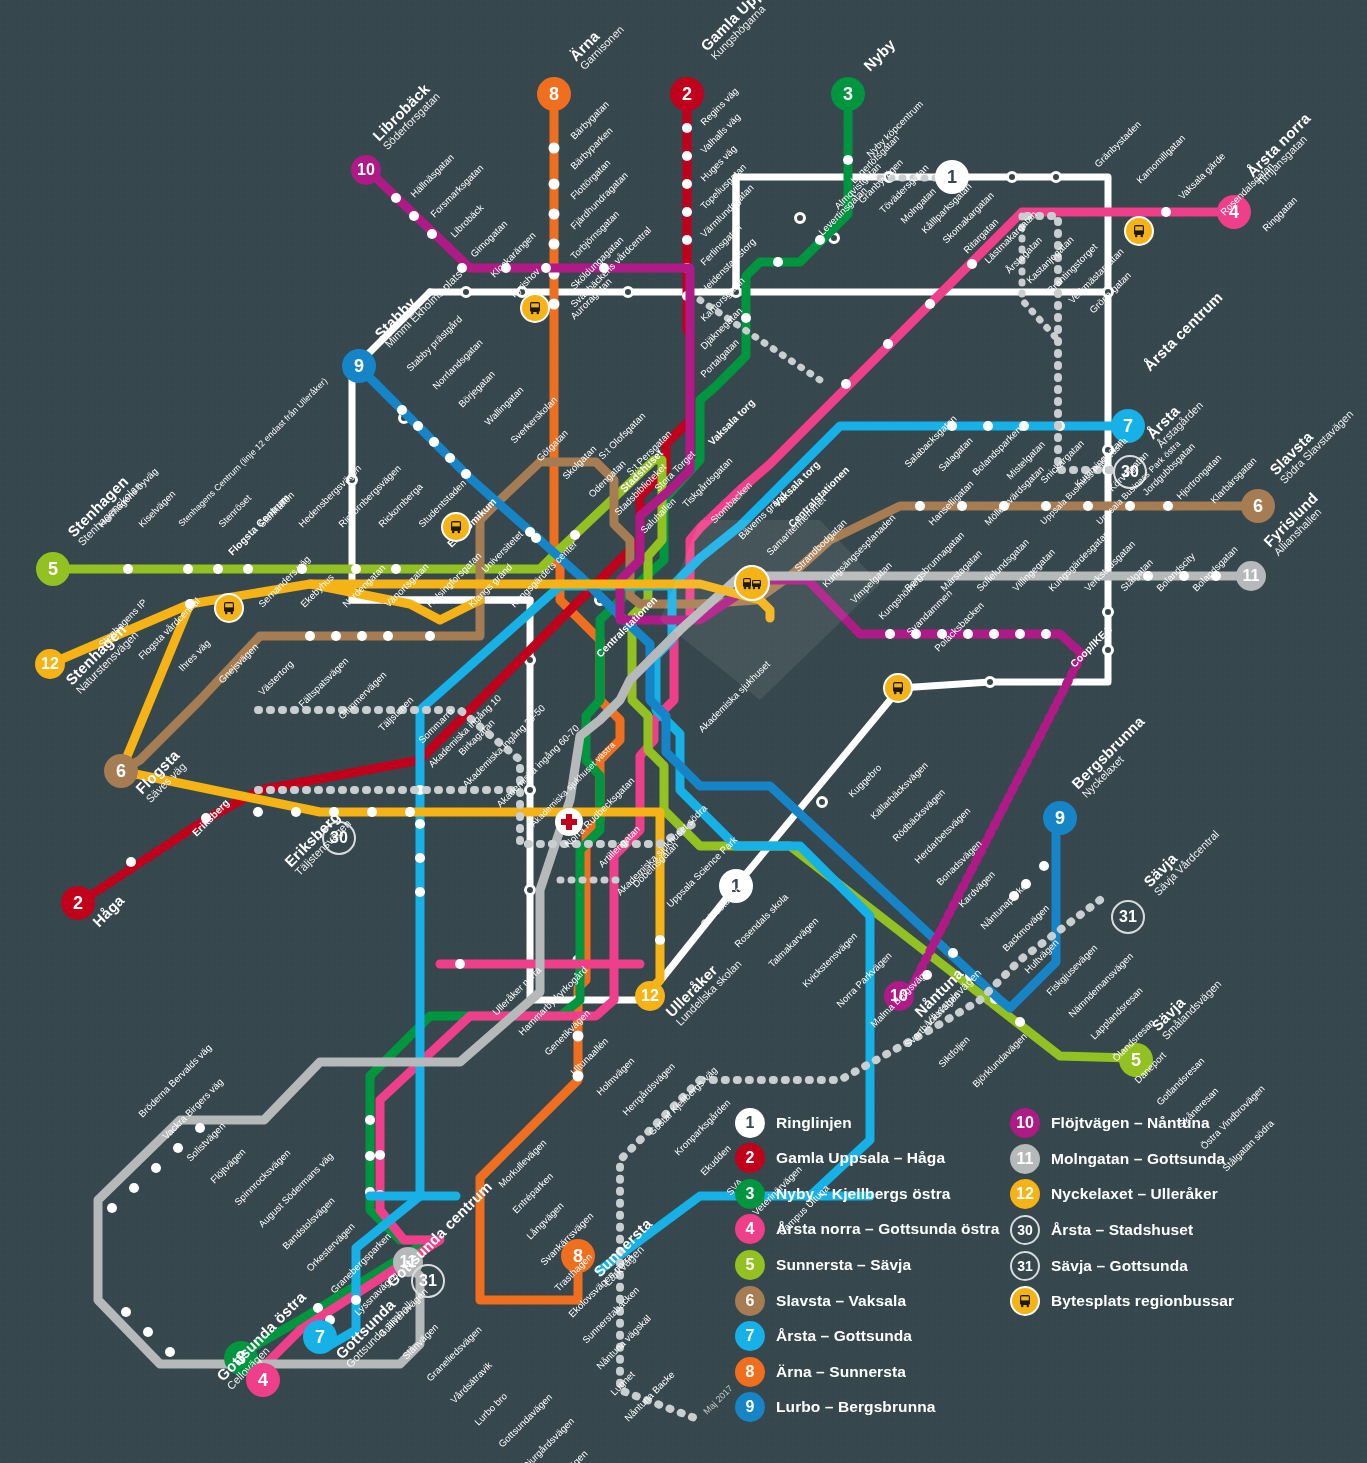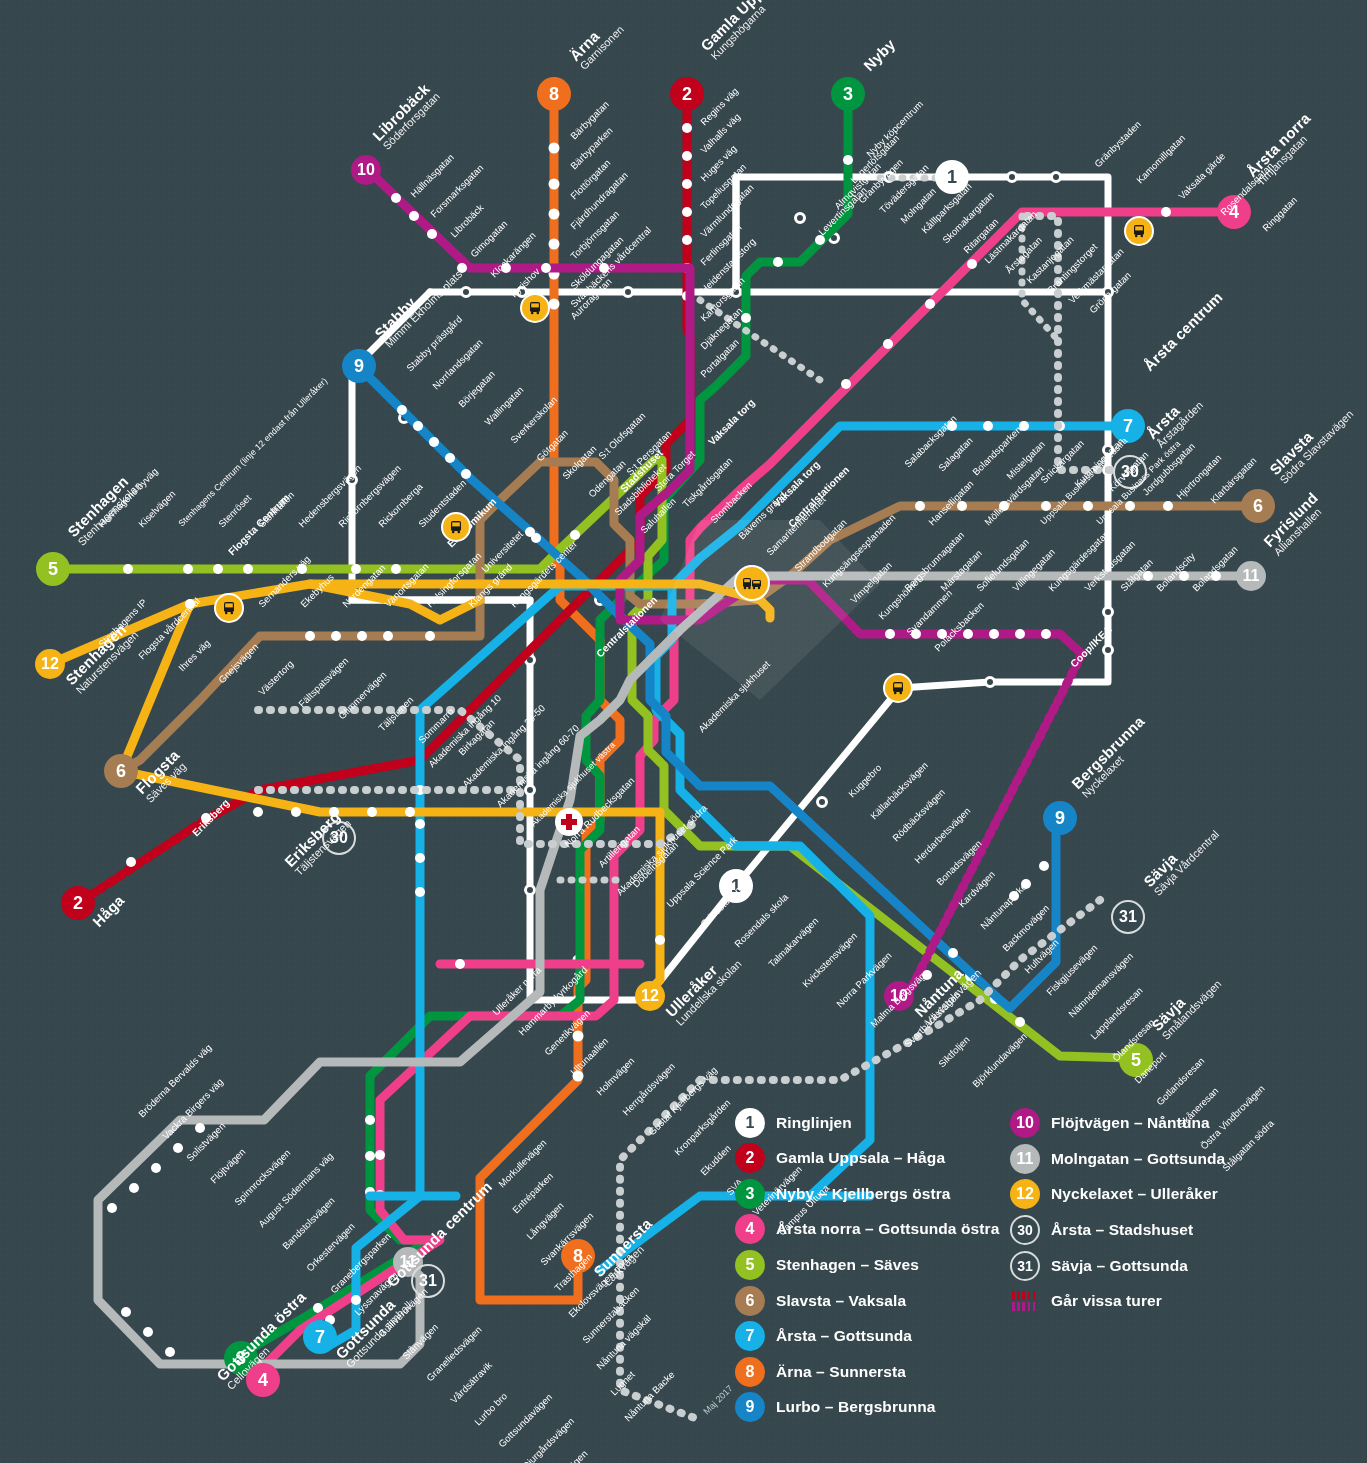--- a/index.html
+++ b/index.html
@@ -834,21 +834,21 @@
         <div class="legend-row">
           <div class="lbadge" style="background: rgb(239, 62, 138);">
             <span>4</span>
           </div>
           <span class="llabel">Årsta norra – Gottsunda östra</span>
         </div>
         <div class="legend-row">
           <div class="lbadge" style="background: rgb(148, 193, 34);">
             <span>5</span>
           </div>
-          <span class="llabel">Stenhagen – Säves</span>
+          <span class="llabel">Sunnersta – Sävja</span>
         </div>
         <div class="legend-row">
           <div class="lbadge" style="background: rgb(166, 124, 82);">
             <span>6</span>
           </div>
           <span class="llabel">Slavsta – Vaksala</span>
         </div>
         <div class="legend-row">
           <div class="lbadge" style="background: rgb(21, 177, 231);">
             <span>7</span>
@@ -893,22 +893,26 @@
           </div>
           <span class="llabel">Årsta – Stadshuset</span>
         </div>
         <div class="legend-row">
           <div class="lbadge hollow" style="background: transparent; border-color: rgb(216, 220, 221);">
             <span>31</span>
           </div>
           <span class="llabel">Sävja – Gottsunda</span>
         </div>
         <div class="legend-row">
-          <div class="dash-sample">
-            <div class="d1"></div>
-            <div class="d2"></div>
-          </div>
-          <span class="llabel">Går vissa turer</span>
+          <div class="lbadge" style="background: rgb(245, 179, 21); border: 2.5px solid rgb(255, 255, 255); box-sizing: border-box;">
+            <svg width="12" height="14" viewBox="0 0 12 14">
+              <rect x="1" y="1" width="10" height="10" rx="1.8" fill="#1b1b1b"></rect>
+              <rect x="2.2" y="2.4" width="7.6" height="4" fill="#f5b315"></rect>
+              <circle cx="3.2" cy="12" r="1.3" fill="#1b1b1b"></circle>
+              <circle cx="8.8" cy="12" r="1.3" fill="#1b1b1b"></circle>
+            </svg>
+          </div>
+          <span class="llabel">Bytesplats regionbussar</span>
         </div>
       </div>
 </div>
 
 </div>
 
 </body></html>

